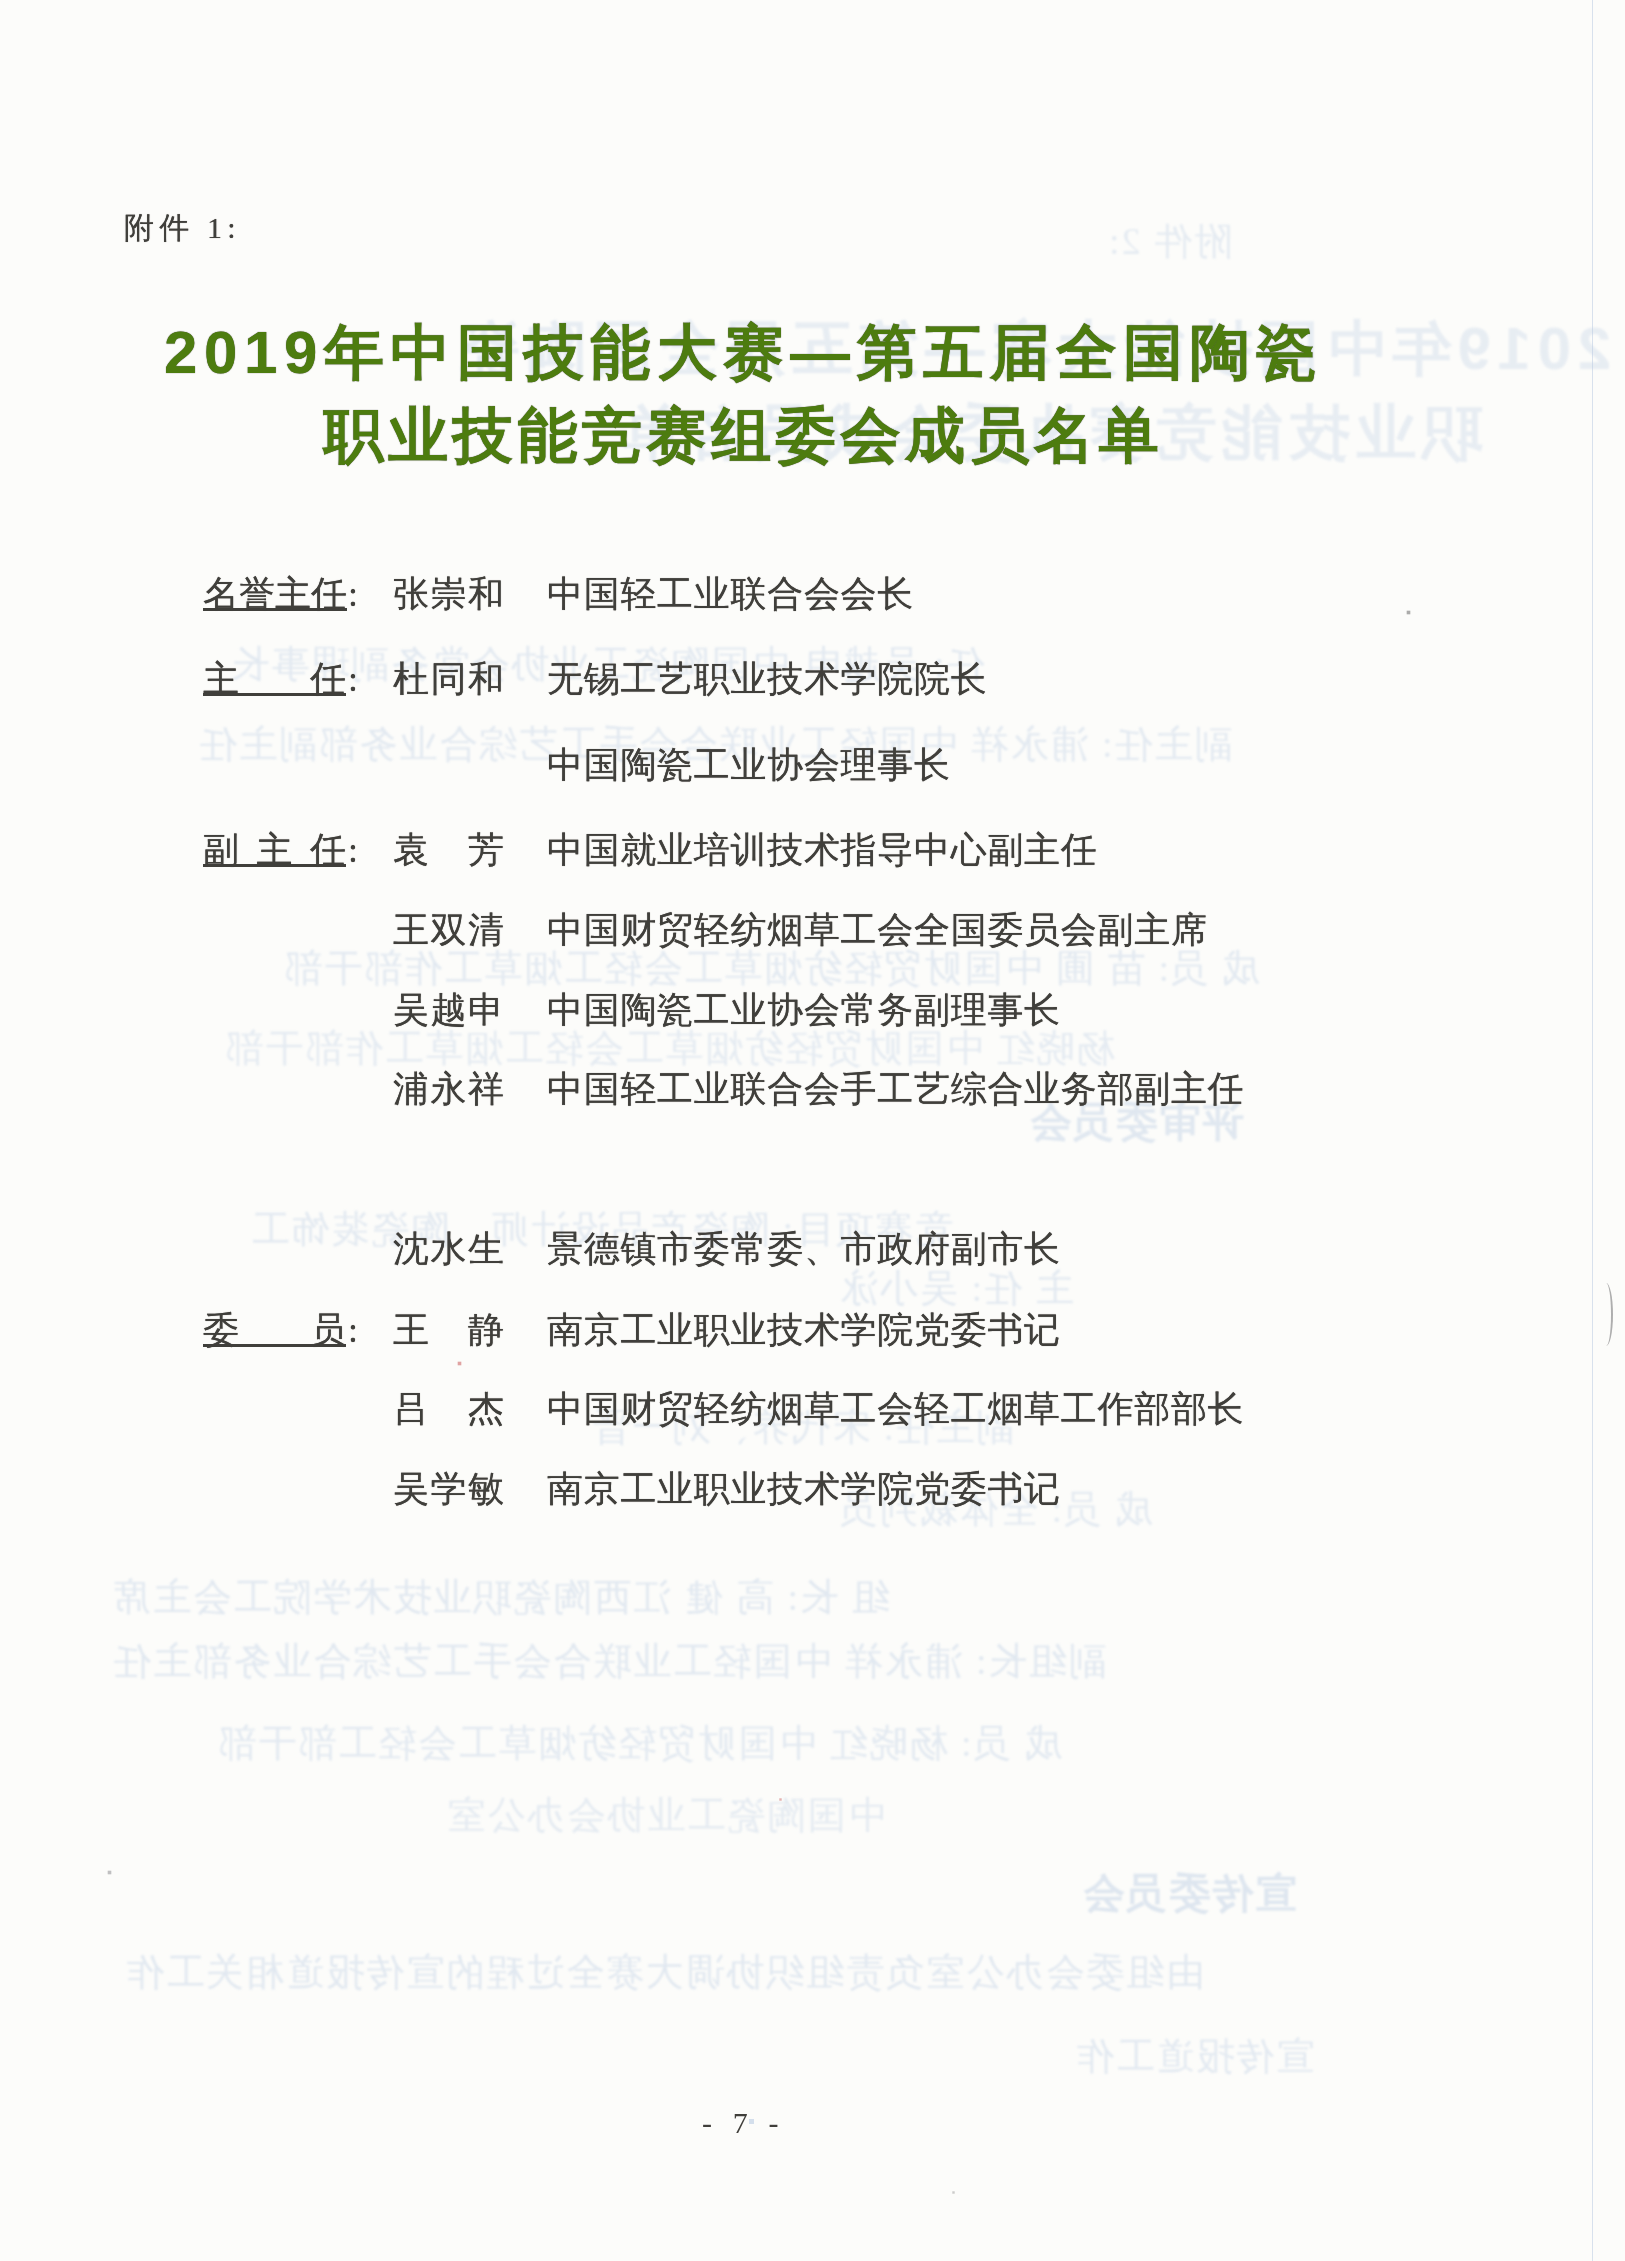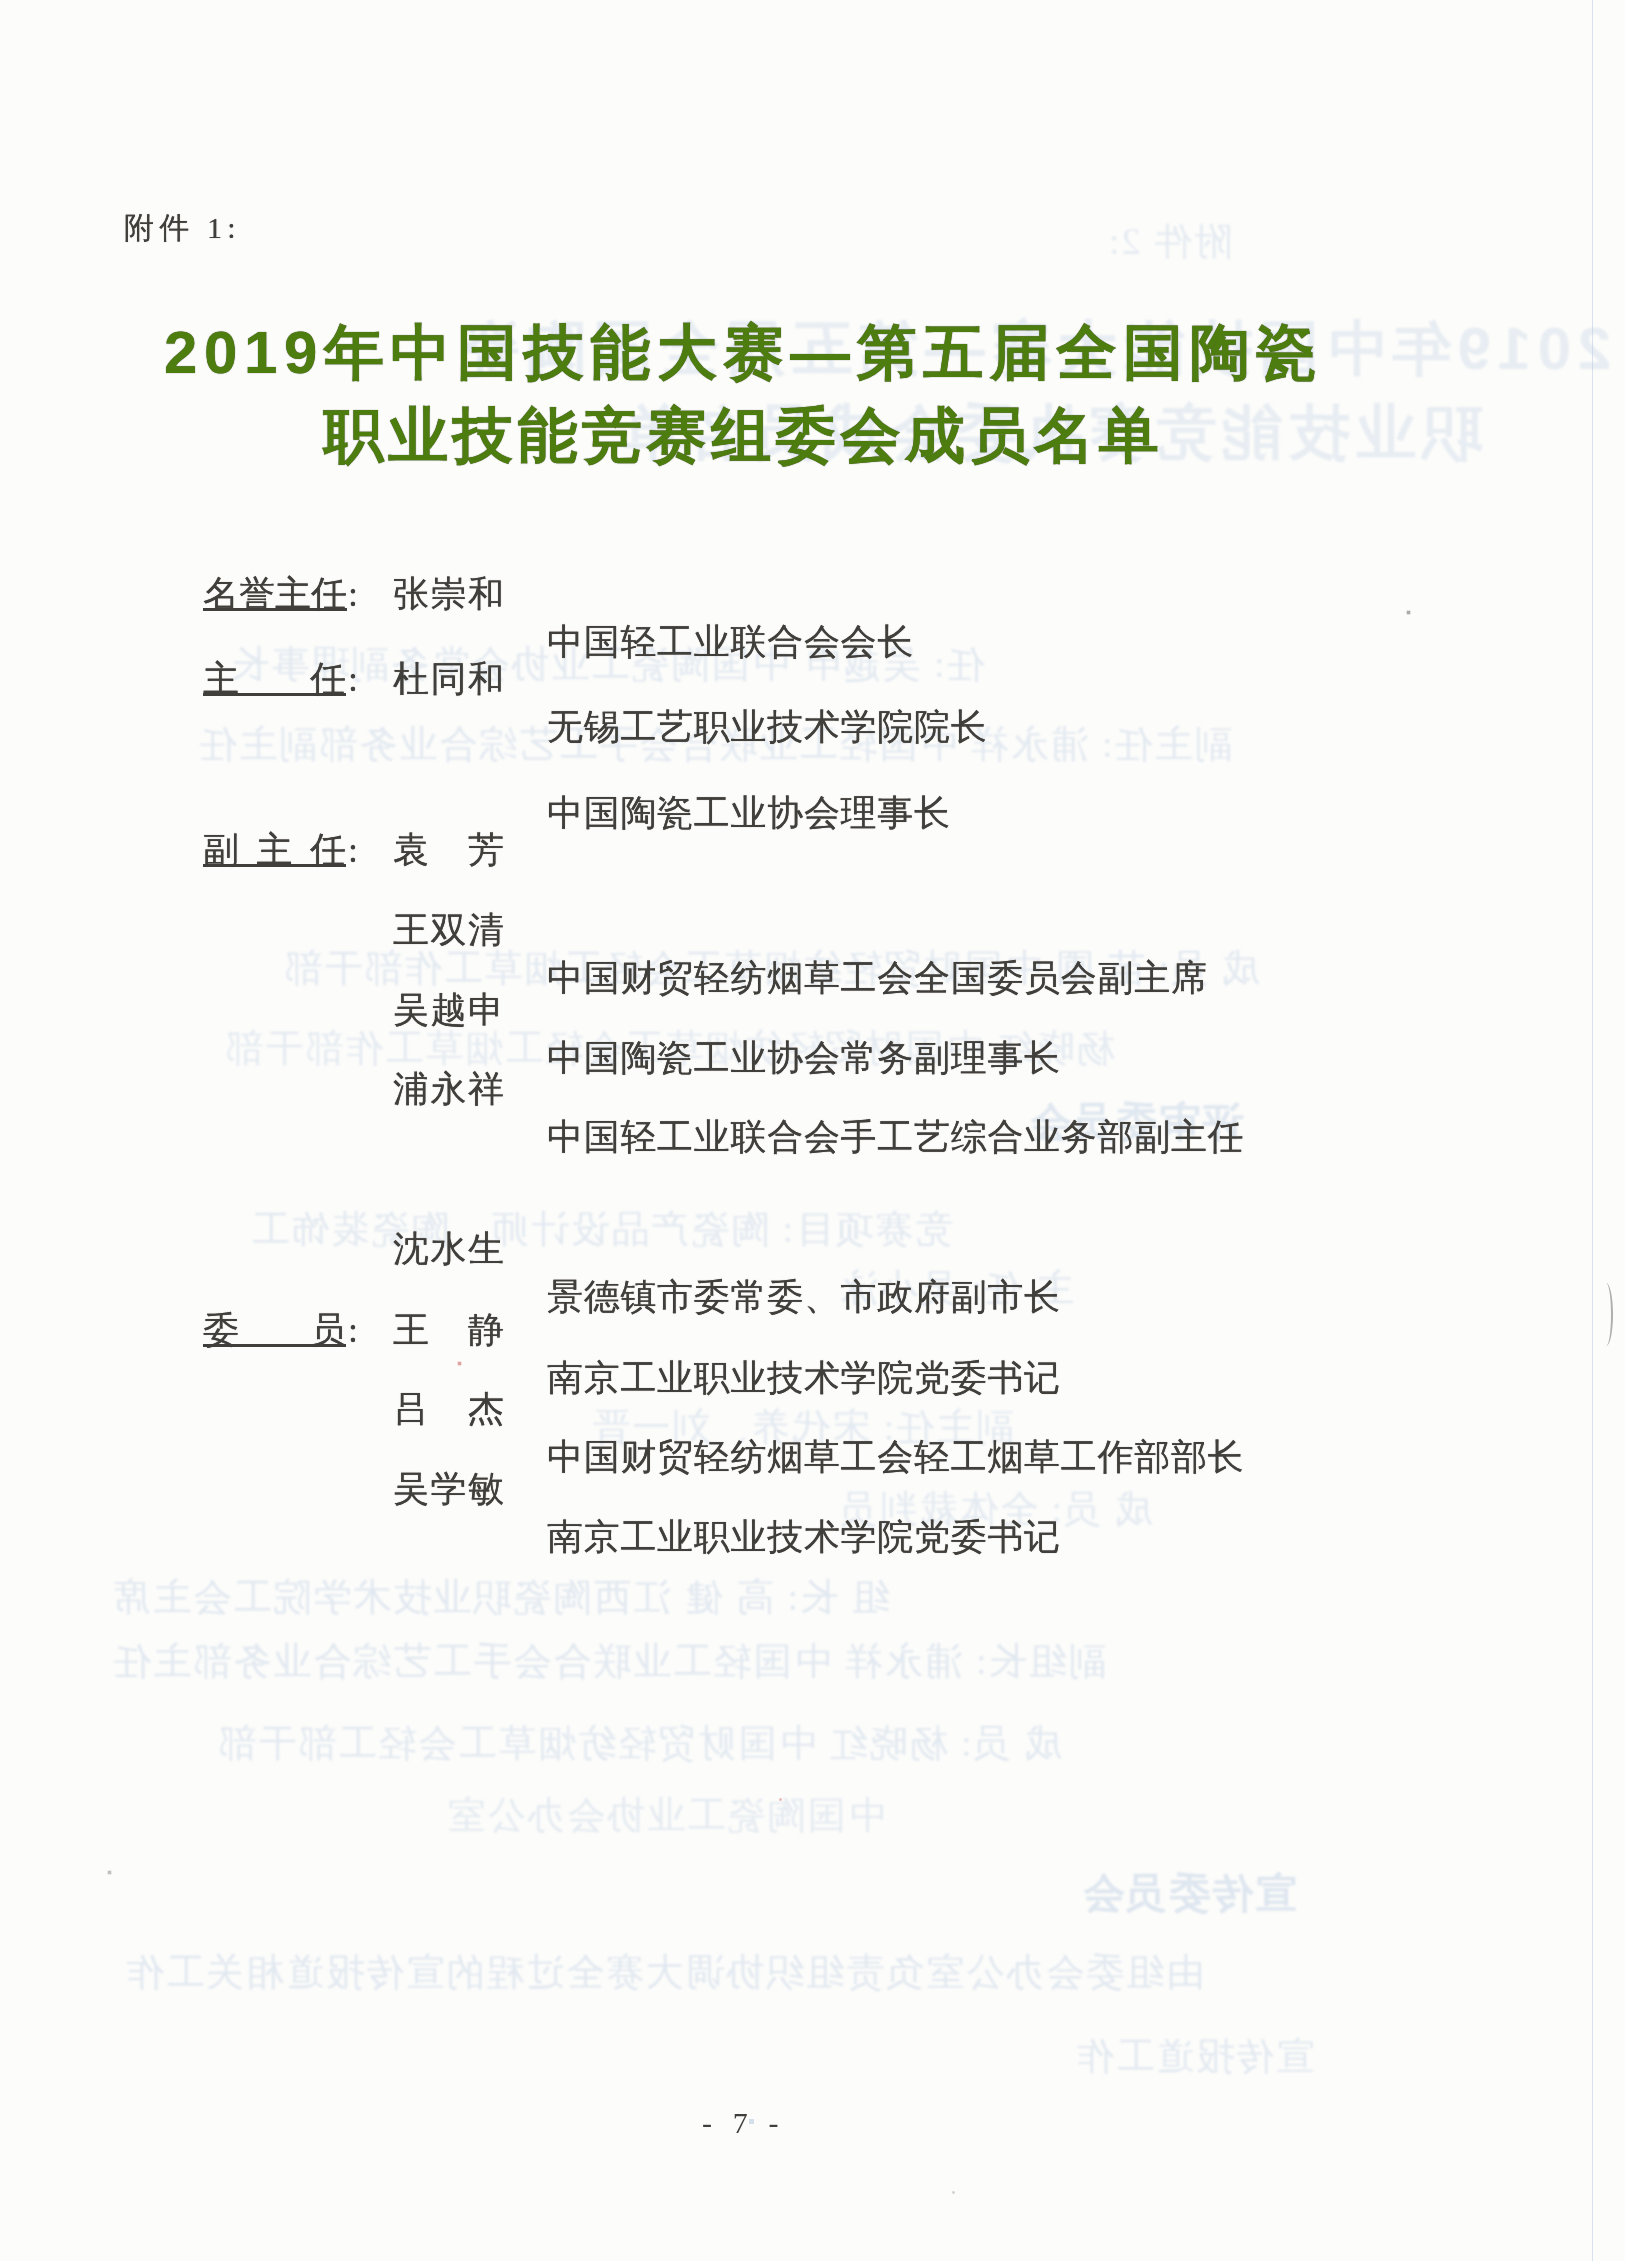--- a/index.html
+++ b/index.html
@@ -49,21 +49,21 @@
     text-justify:inter-character;
     text-decoration:underline;
   }
   .row .colon{position:absolute;left:348px;top:0;}
   .row .name{
     position:absolute;left:393px;top:0;
     display:inline-block;width:111px;
     text-align:justify;text-align-last:justify;
     text-justify:inter-character;
   }
-  .row .org{position:absolute;left:547px;top:0;letter-spacing:0.7px;margin-top:48px;}
+  .row .org{position:absolute;left:547px;top:0;letter-spacing:0.7px;}
   .page-number{
     position:absolute;left:0;top:2106px;width:1487px;
     text-align:center;
     font-size:30px;letter-spacing:6.6px;
     z-index:3;
   }
   
   .ghost{
     position:absolute;
     transform:scaleX(-1);
@@ -152,20 +152,21 @@
   <div class="row" style="top:742px">
     <span class="lbl"></span>
       <span class="colon"></span>
     <span class="name"></span>
     <span class="org">中国陶瓷工业协会理事长</span>
   </div>
   <div class="row" style="top:827px">
     <span class="lbl">副主任</span>
       <span class="colon">:</span>
     <span class="name">袁芳</span>
+    <span class="org">中国就业培训技术指导中心副主任</span>
   </div>
   <div class="row" style="top:987px">
     <span class="lbl"></span>
       <span class="colon"></span>
     <span class="name">吴越申</span>
     <span class="org">中国陶瓷工业协会常务副理事长</span>
   </div>
   <div class="row" style="top:907px">
     <span class="lbl"></span>
       <span class="colon"></span>

